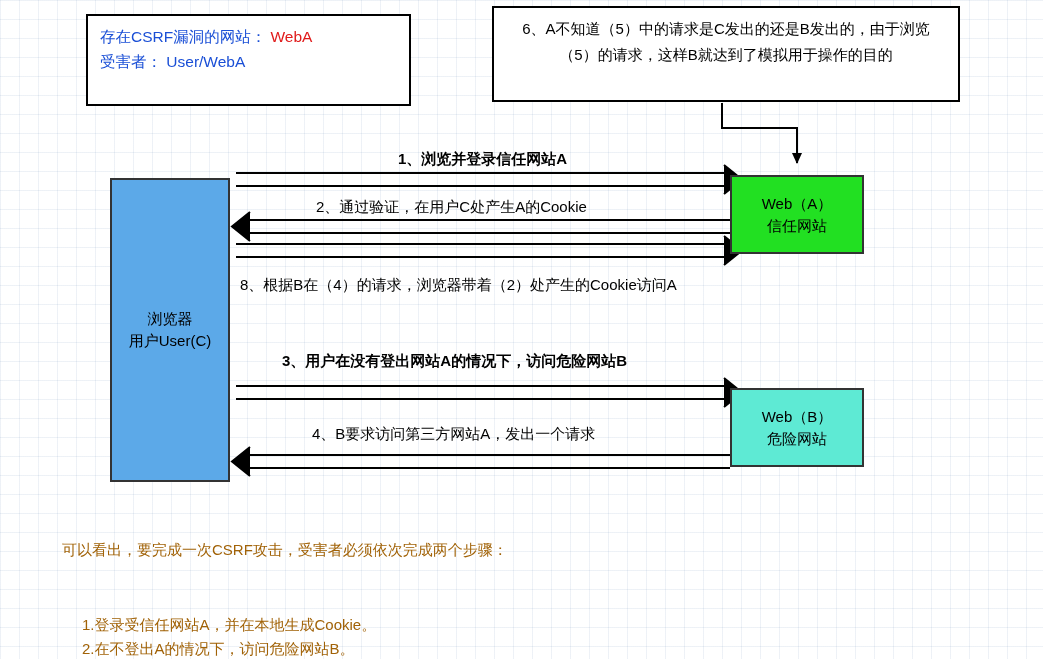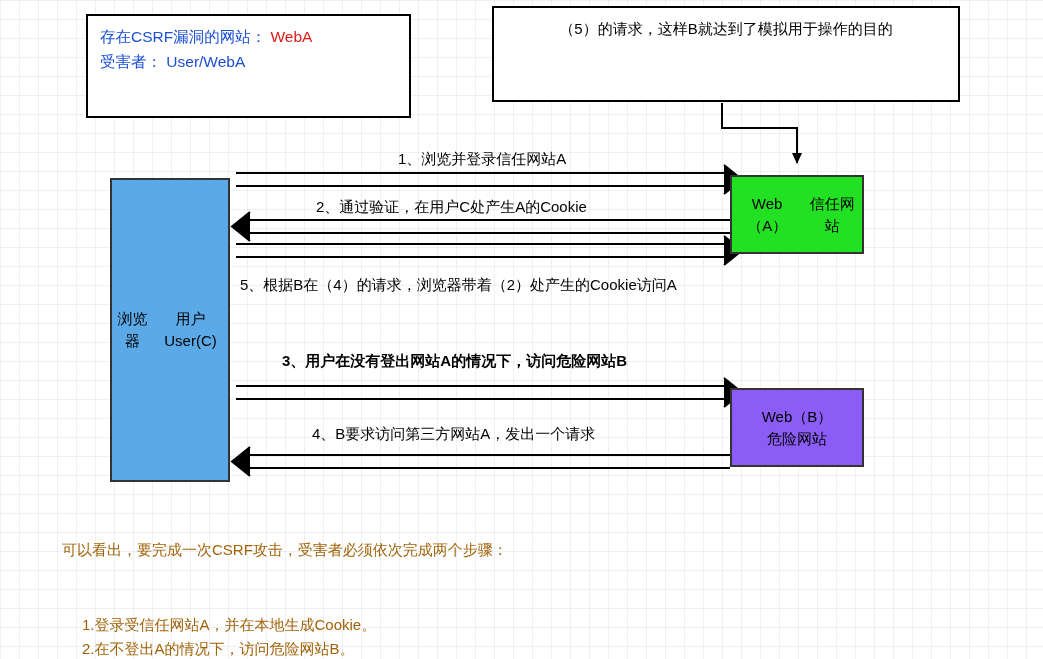--- a/index.html
+++ b/index.html
@@ -33,21 +33,21 @@
   .box {
     position: absolute;
     box-sizing: border-box;
     border: 2px solid #000;
     background: #ffffff;
   }
   .legend-box {
     left: 86px;
     top: 14px;
     width: 325px;
-    height: 104px;
+    height: 92px;
     padding: 8px 10px 0 12px;
   }
   .legend-line {
     color: #1a4fd6;
     font-size: 15.5px;
     line-height: 25px;
     white-space: nowrap;
   }
   .legend-line .red {
     color: #e01b1b;
@@ -67,53 +67,54 @@
     white-space: nowrap;
   }
   .browser-box {
     left: 110px;
     top: 178px;
     width: 120px;
     height: 304px;
     background: #5ca9e8;
     border: 2px solid #333333;
     display: flex;
+    flex-direction: column;
     align-items: center;
     justify-content: center;
   }
   .browser-box .line {
     color: #000;
     font-size: 15px;
     line-height: 22px;
     text-align: center;
   }
   .web-a-box {
     left: 730px;
     top: 175px;
     width: 134px;
     height: 79px;
     background: #22e022;
     border: 2px solid #333333;
     display: flex;
-    flex-direction: row;
+    flex-direction: column;
     align-items: center;
     justify-content: center;
   }
   .web-a-box .line {
     color: #000;
     font-size: 15px;
     line-height: 22px;
     text-align: center;
   }
   .web-b-box {
     left: 730px;
     top: 388px;
     width: 134px;
     height: 79px;
-    background: #8b5cf6;
+    background: #5eead4;
     border: 2px solid #333333;
     display: flex;
     flex-direction: column;
     align-items: center;
     justify-content: center;
   }
   .web-b-box .line {
     color: #000;
     font-size: 15px;
     line-height: 22px;
@@ -170,39 +171,40 @@
     <span>存在CSRF漏洞的网站：</span>
     <span class="red">WebA</span>
   </div>
   <div class="legend-line">
     <span>受害者：</span>
     <span>User/WebA</span>
   </div>
 </div>
 
 <div class="box note-box">
+  <div class="note-line">6、A不知道（5）中的请求是C发出的还是B发出的，由于浏览</div>
   <div class="note-line">（5）的请求，这样B就达到了模拟用于操作的目的</div>
 </div>
 
 <div class="box browser-box">
   <div class="line">浏览器</div>
   <div class="line">用户User(C)</div>
 </div>
 
 <div class="box web-a-box">
   <div class="line">Web（A）</div>
   <div class="line">信任网站</div>
 </div>
 
 <div class="box web-b-box">
   <div class="line">Web（B）</div>
   <div class="line">危险网站</div>
 </div>
 
-<div class="arrow-label" style="left:398px; top:150px;">1、浏览并登录信任网站A</div>
+<div class="arrow-label" style="left:398px; top:150px;font-weight:bold;">1、浏览并登录信任网站A</div>
 <div class="arrow-label" style="left:316px; top:198px;">2、通过验证，在用户C处产生A的Cookie</div>
-<div class="arrow-label" style="left:240px; top:276px;">5、根据B在（4）的请求，浏览器带着（2）处产生的Cookie访问A</div>
+<div class="arrow-label" style="left:240px; top:276px;">8、根据B在（4）的请求，浏览器带着（2）处产生的Cookie访问A</div>
 <div class="arrow-label" style="left:282px; top:352px;font-weight:bold;">3、用户在没有登出网站A的情况下，访问危险网站B</div>
 <div class="arrow-label" style="left:312px; top:425px;">4、B要求访问第三方网站A，发出一个请求</div>
 
 <div class="bottom-text" style="left:62px; top:541px;">可以看出，要完成一次CSRF攻击，受害者必须依次完成两个步骤：</div>
 <div class="bottom-text" style="left:82px; top:581px;margin-top:35px;">1.登录受信任网站A，并在本地生成Cookie。</div>
 <div class="bottom-text" style="left:82px; top:621px;margin-top:19px;">2.在不登出A的情况下，访问危险网站B。</div>
 
 </body></html>

